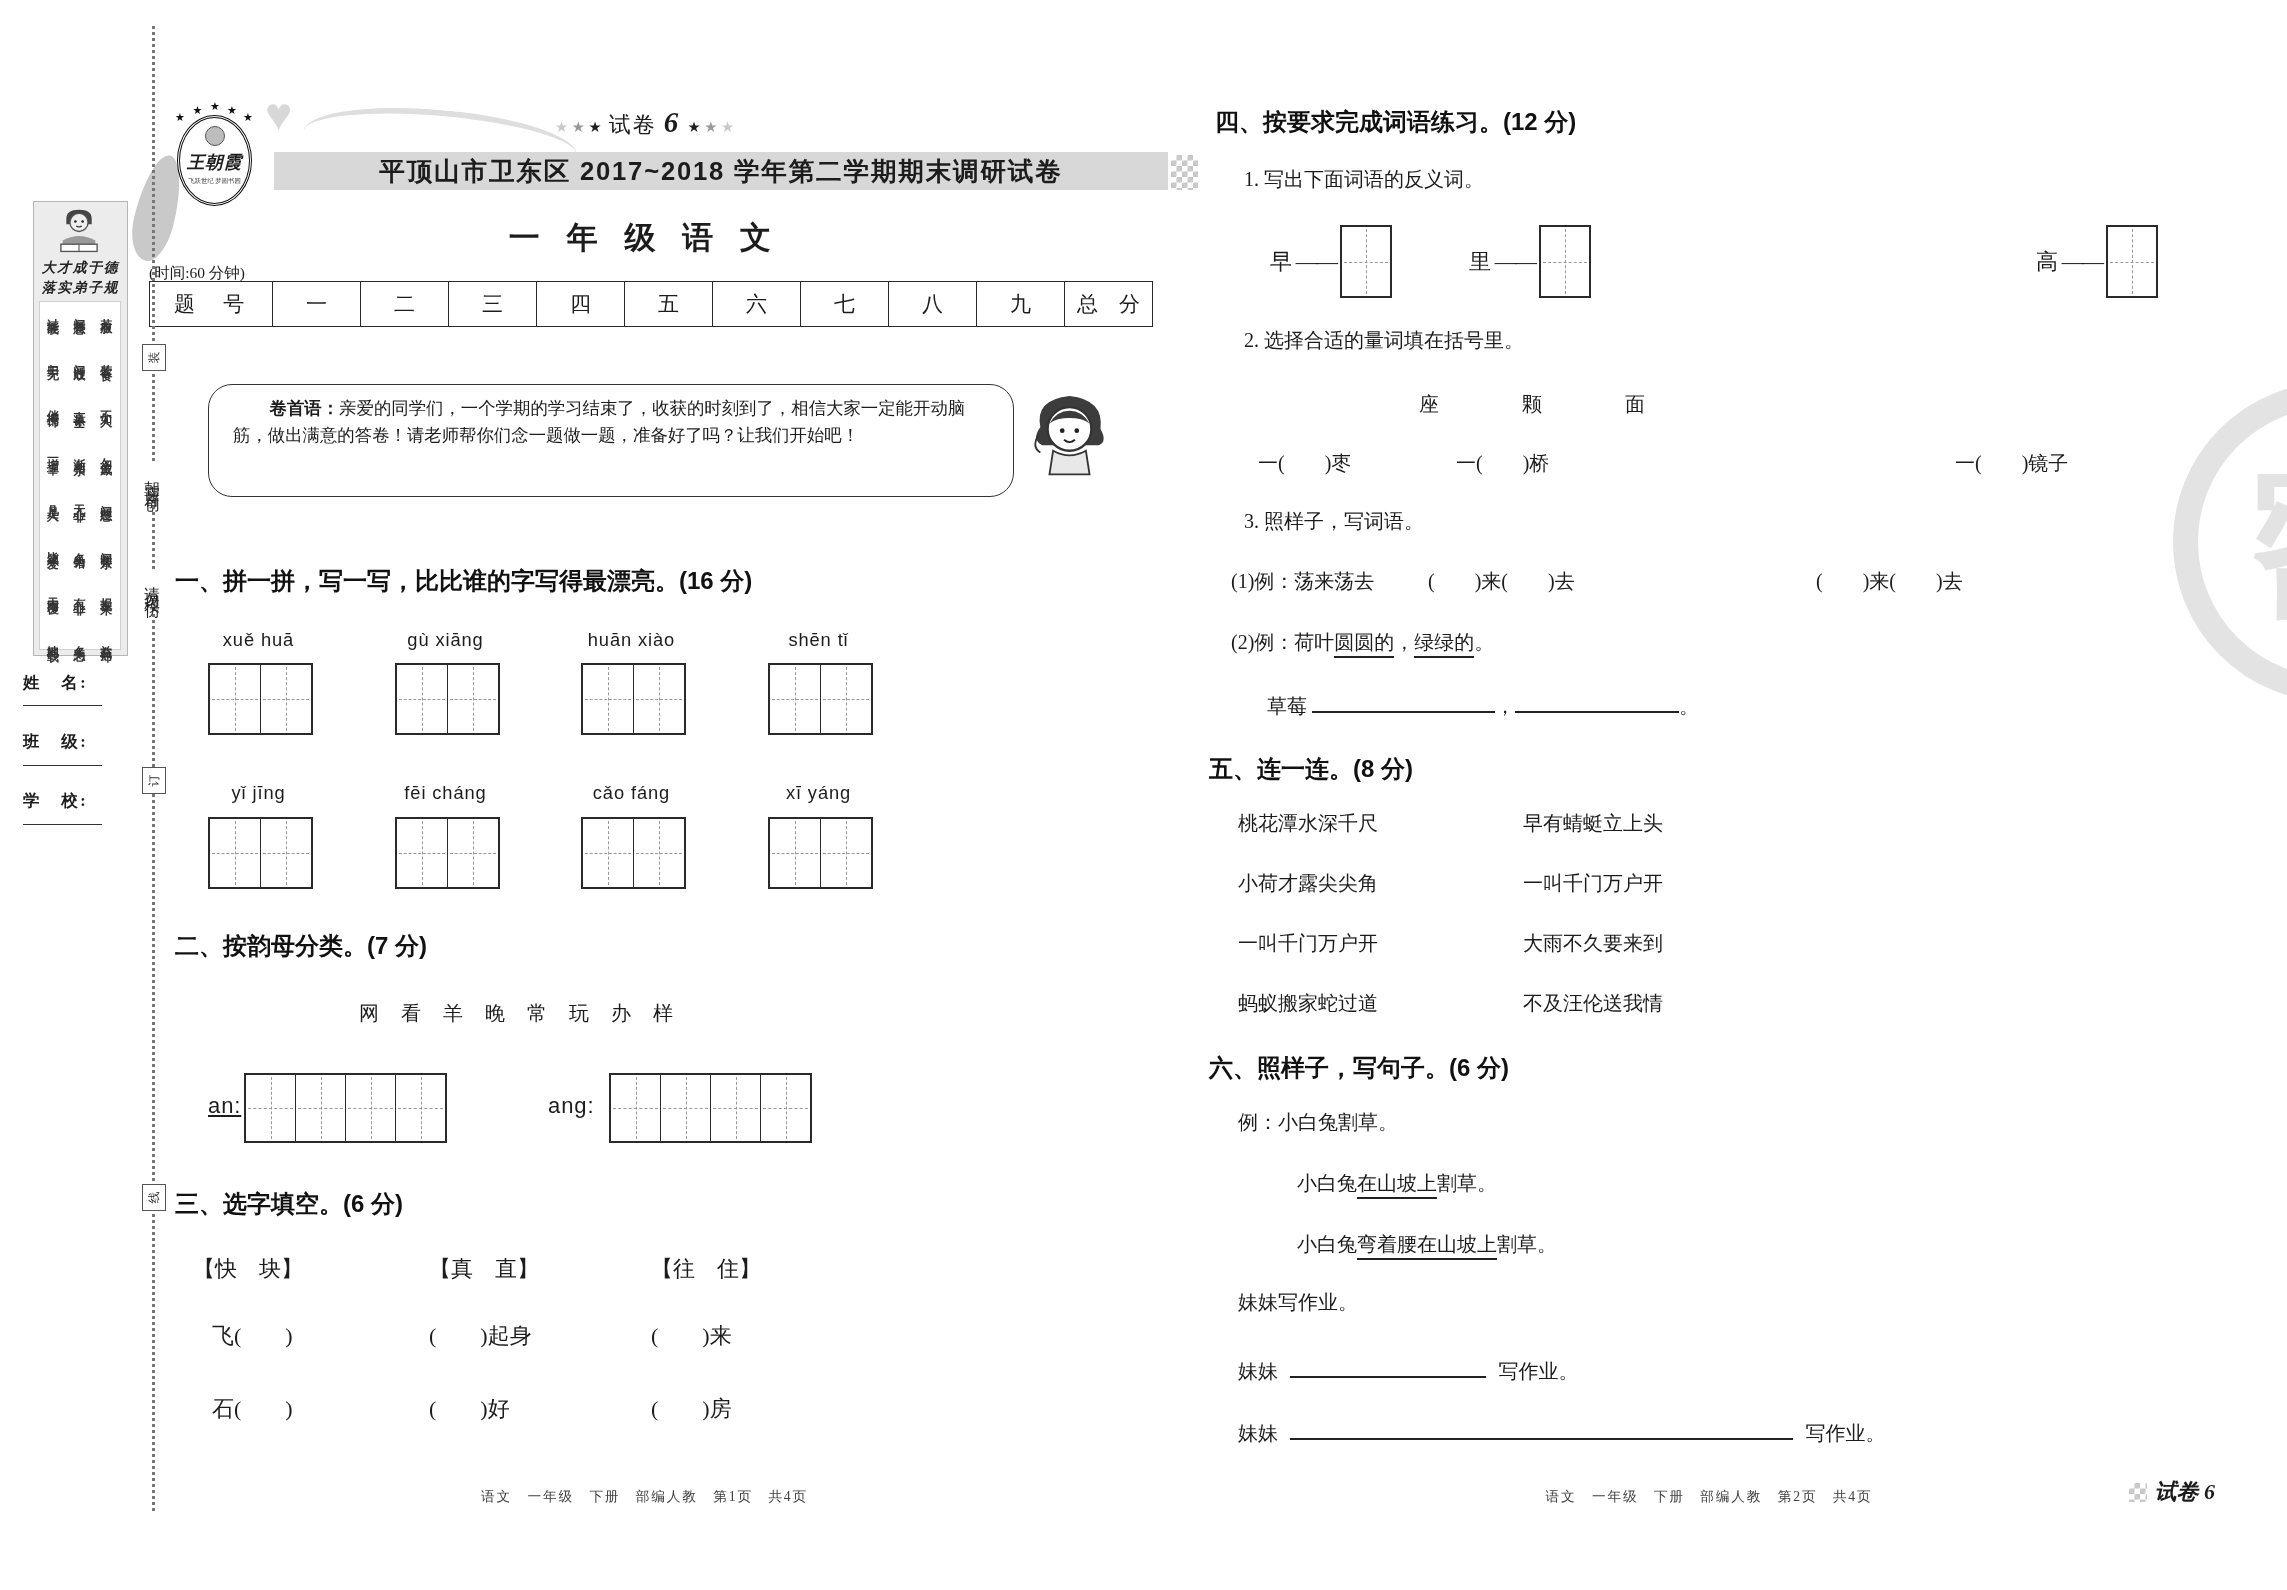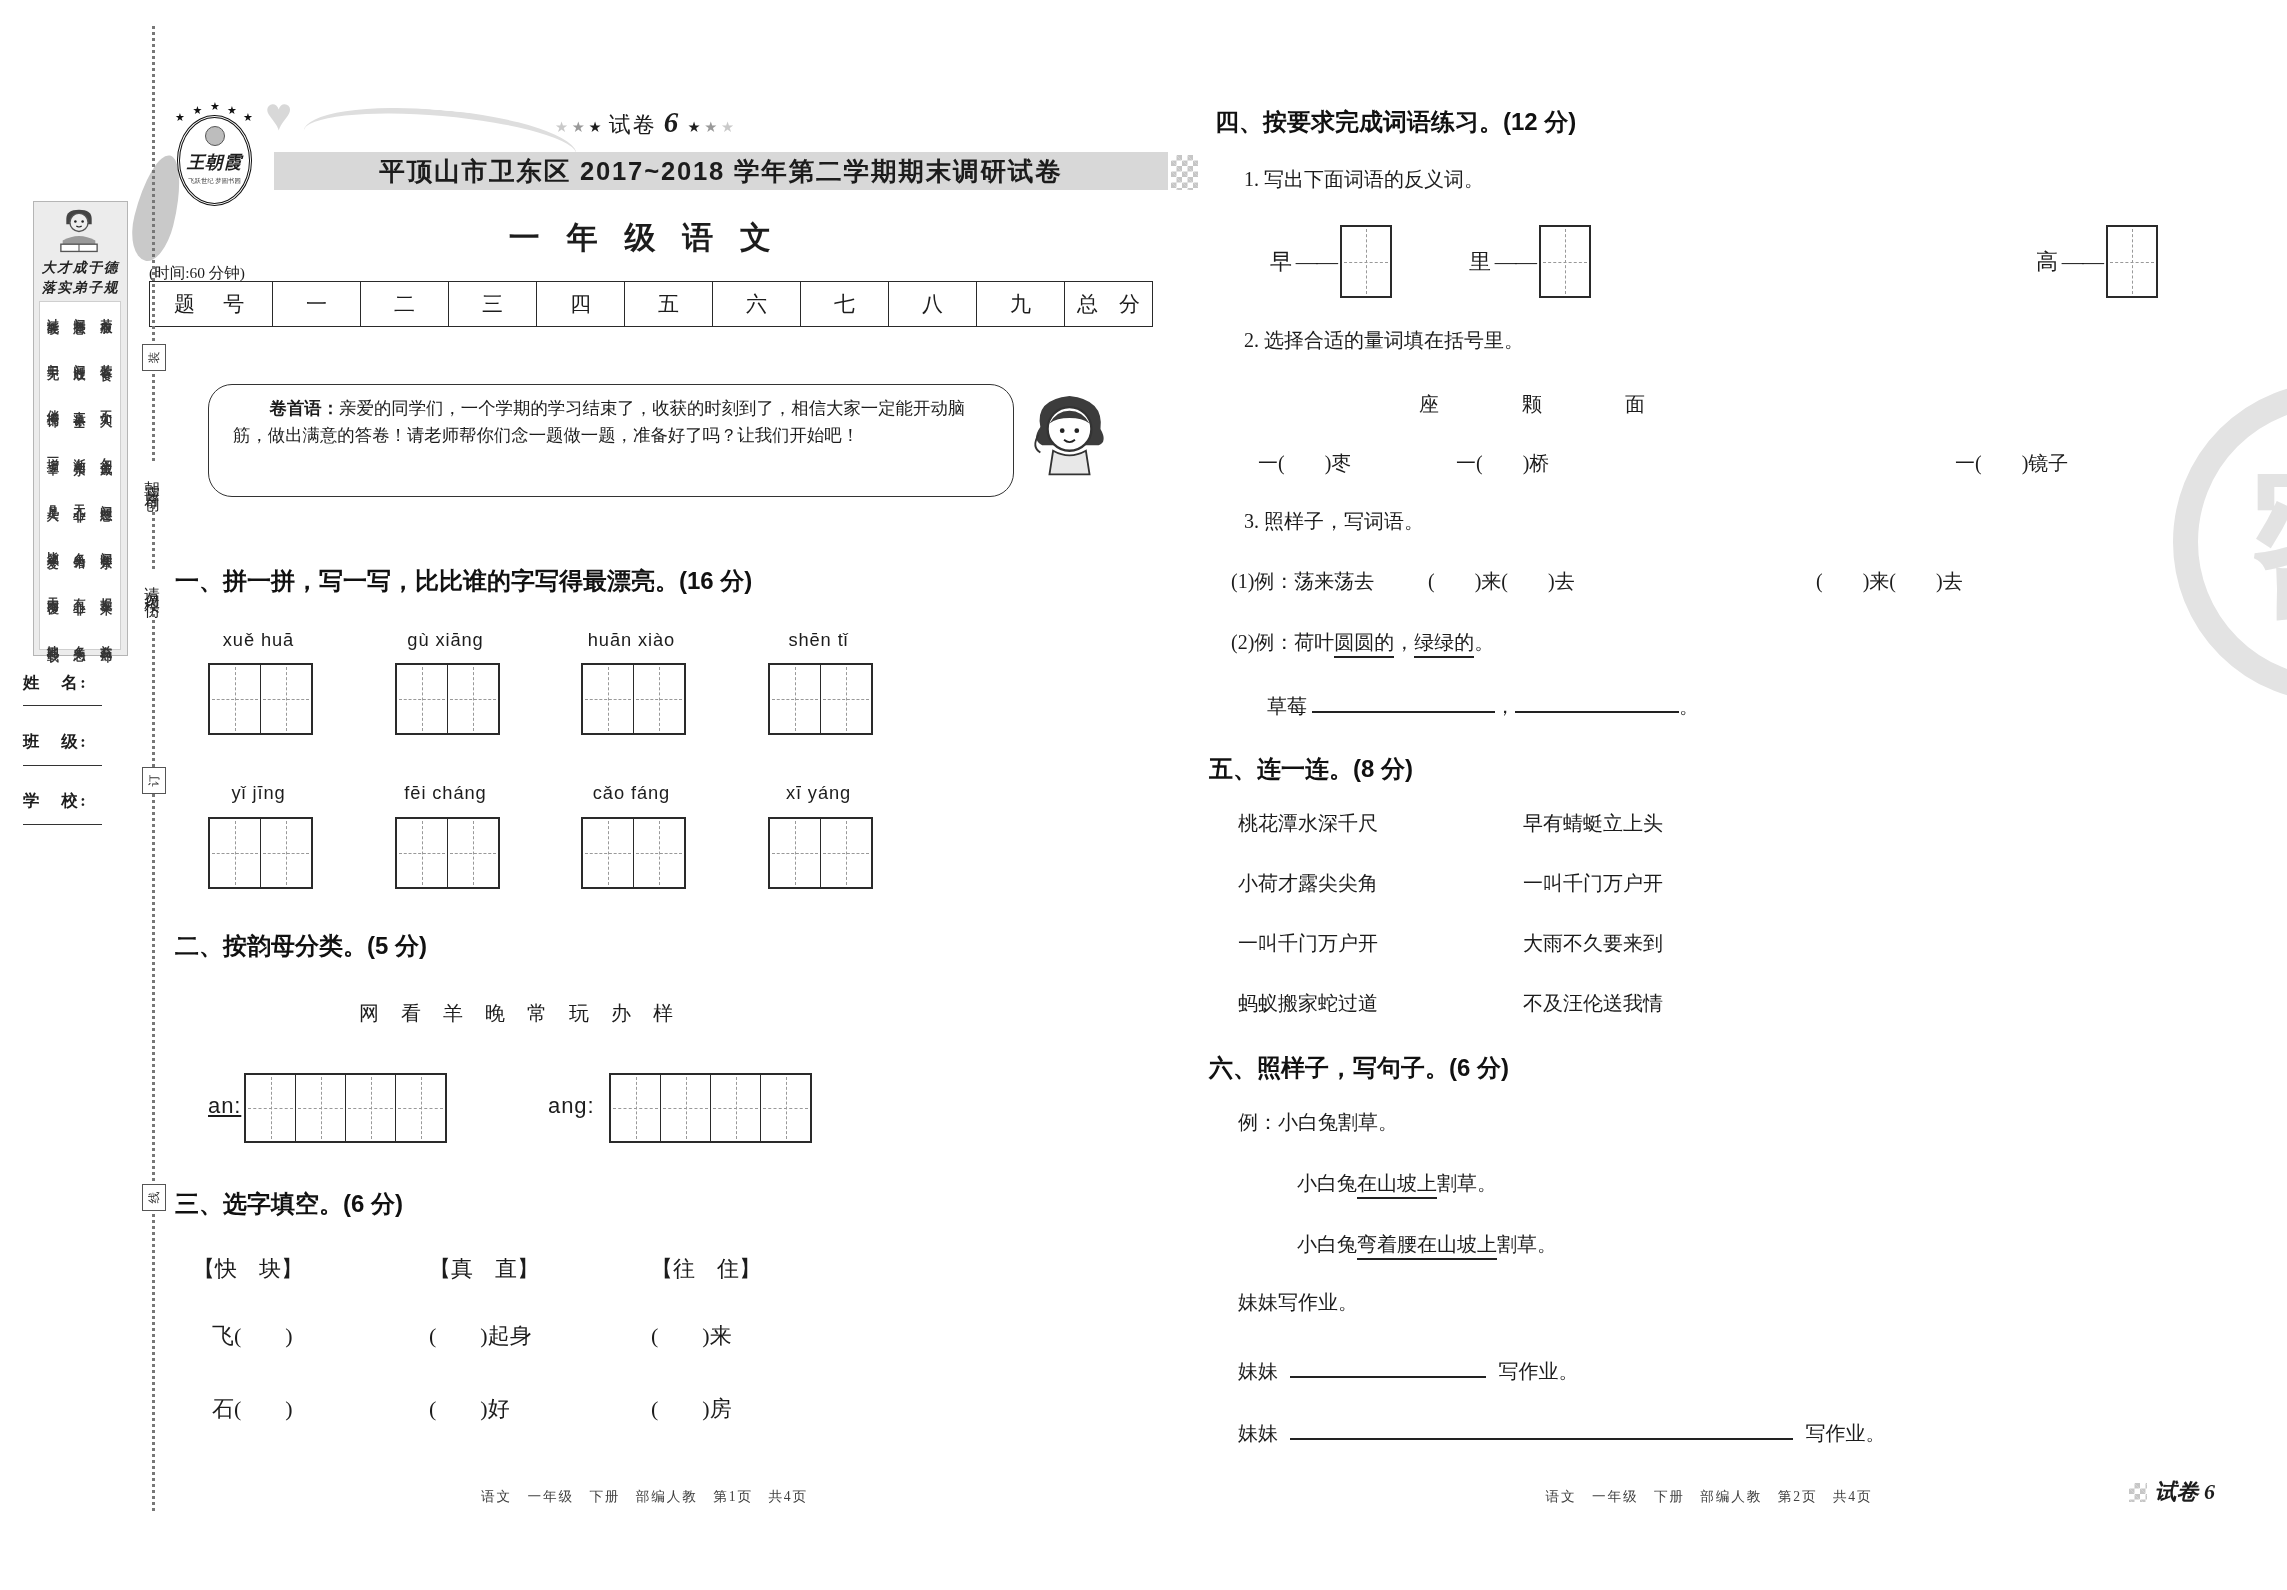--- a/index.html
+++ b/index.html
@@ -228,21 +228,21 @@
     </div>
   <div class="abs wbox" style="left:581px;top:817px;">
       <div class="wc f"></div>
       <div class="wc"></div>
     </div>
   <div class="abs wbox" style="left:768px;top:817px;">
       <div class="wc f"></div>
       <div class="wc"></div>
     </div>
 
-  <div class="abs shead" style="left:175px;top:930px;">二、按韵母分类。(5 分)</div>
+  <div class="abs shead" style="left:175px;top:930px;">二、按韵母分类。(7 分)</div>
   <div class="abs t22" style="left:359px;top:1000px;letter-spacing:22px;">网看羊晚常玩办样</div>
 
   <div class="abs pinyin" style="left:208px;top:1093px;font-size:22px;text-decoration:underline;">an:</div>
   <div class="abs wbox" style="left:244px;top:1073px;">
     <div class="wc wc4 f"></div>
       <div class="wc wc4"></div>
       <div class="wc wc4"></div>
       <div class="wc wc4"></div>
   </div>
   <div class="abs pinyin" style="left:548px;top:1093px;font-size:22px;">ang:</div>

